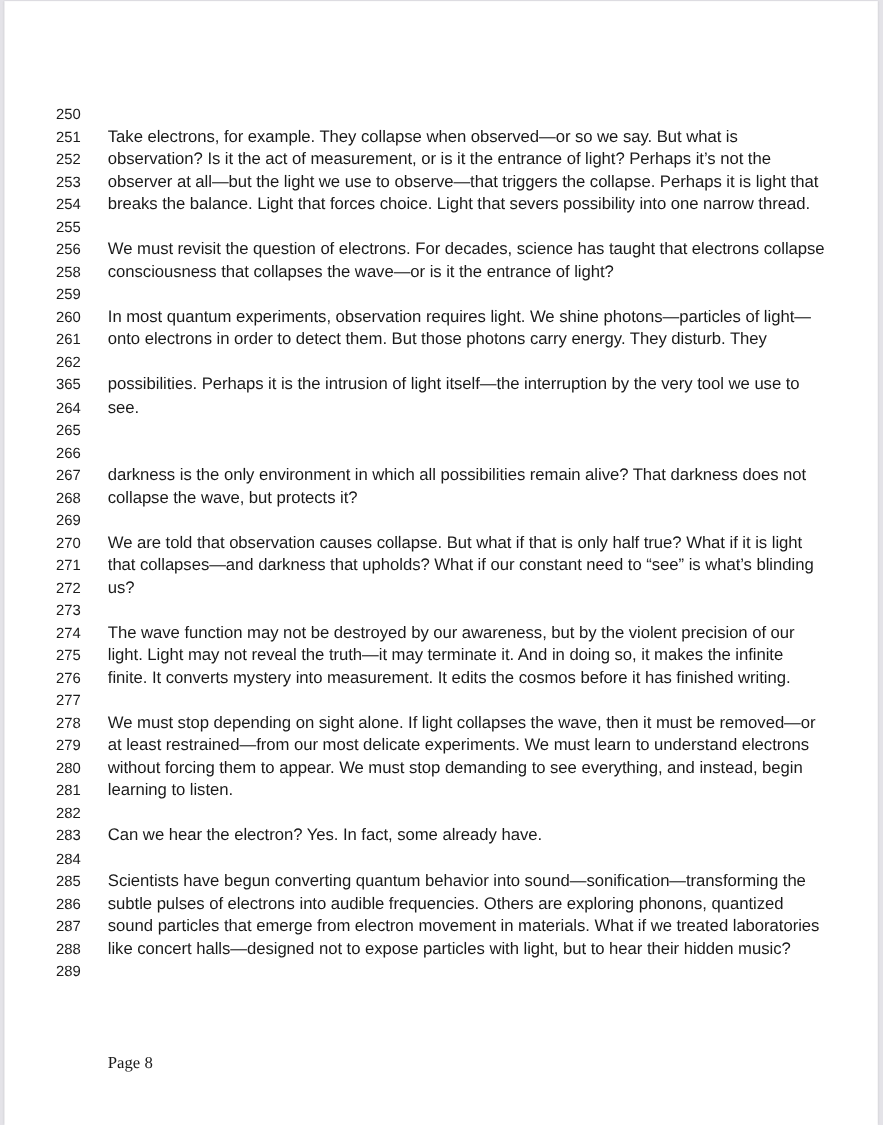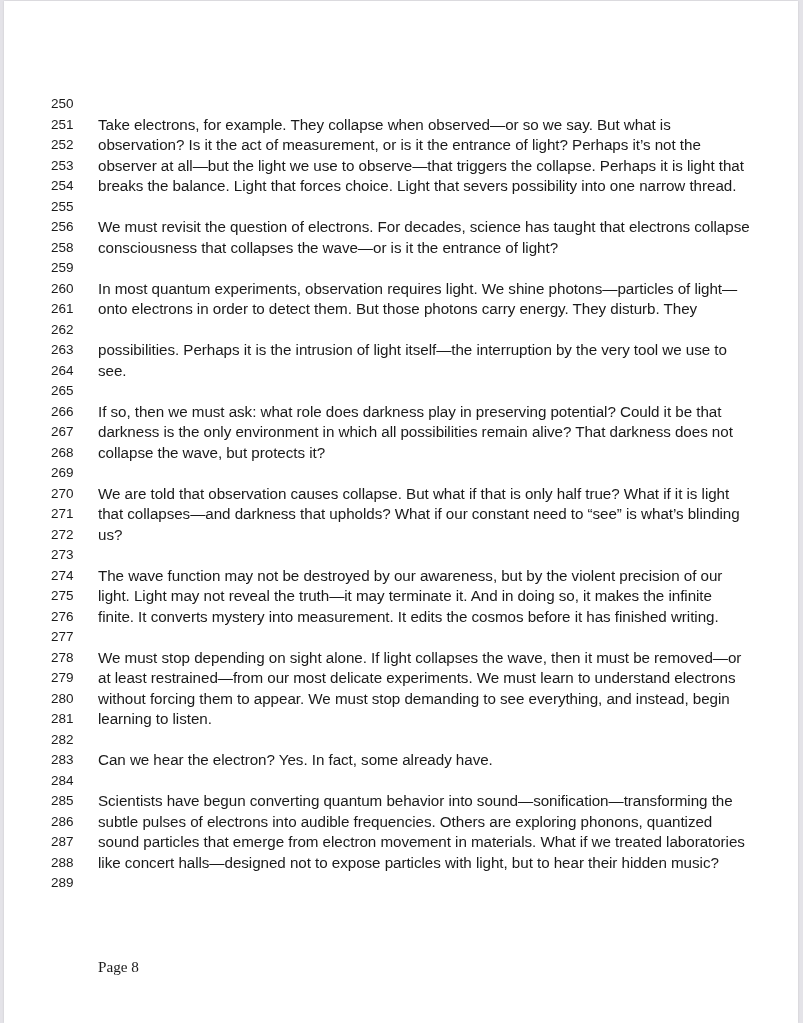--- a/index.html
+++ b/index.html
@@ -79,34 +79,33 @@
         <span class="txt">In most quantum experiments, observation requires light. We shine photons—particles of light—</span>
       </div>
       <div class="line">
         <span class="ln">261</span>
         <span class="txt">onto electrons in order to detect them. But those photons carry energy. They disturb. They</span>
       </div>
       <div class="line">
         <span class="ln">262</span>
       </div>
       <div class="line">
-        <span class="ln">263</span>
+        <span class="ln">365</span>
         <span class="txt">possibilities. Perhaps it is the intrusion of light itself—the interruption by the very tool we use to</span>
       </div>
       <div class="line">
         <span class="ln">264</span>
         <span class="txt">see.</span>
       </div>
       <div class="line">
         <span class="ln">265</span>
         <span class="txt"></span>
       </div>
       <div class="line">
         <span class="ln">266</span>
-        <span class="txt">If so, then we must ask: what role does darkness play in preserving potential? Could it be that</span>
       </div>
       <div class="line">
         <span class="ln">267</span>
         <span class="txt">darkness is the only environment in which all possibilities remain alive? That darkness does not</span>
       </div>
       <div class="line">
         <span class="ln">268</span>
         <span class="txt">collapse the wave, but protects it?</span>
       </div>
       <div class="line">

